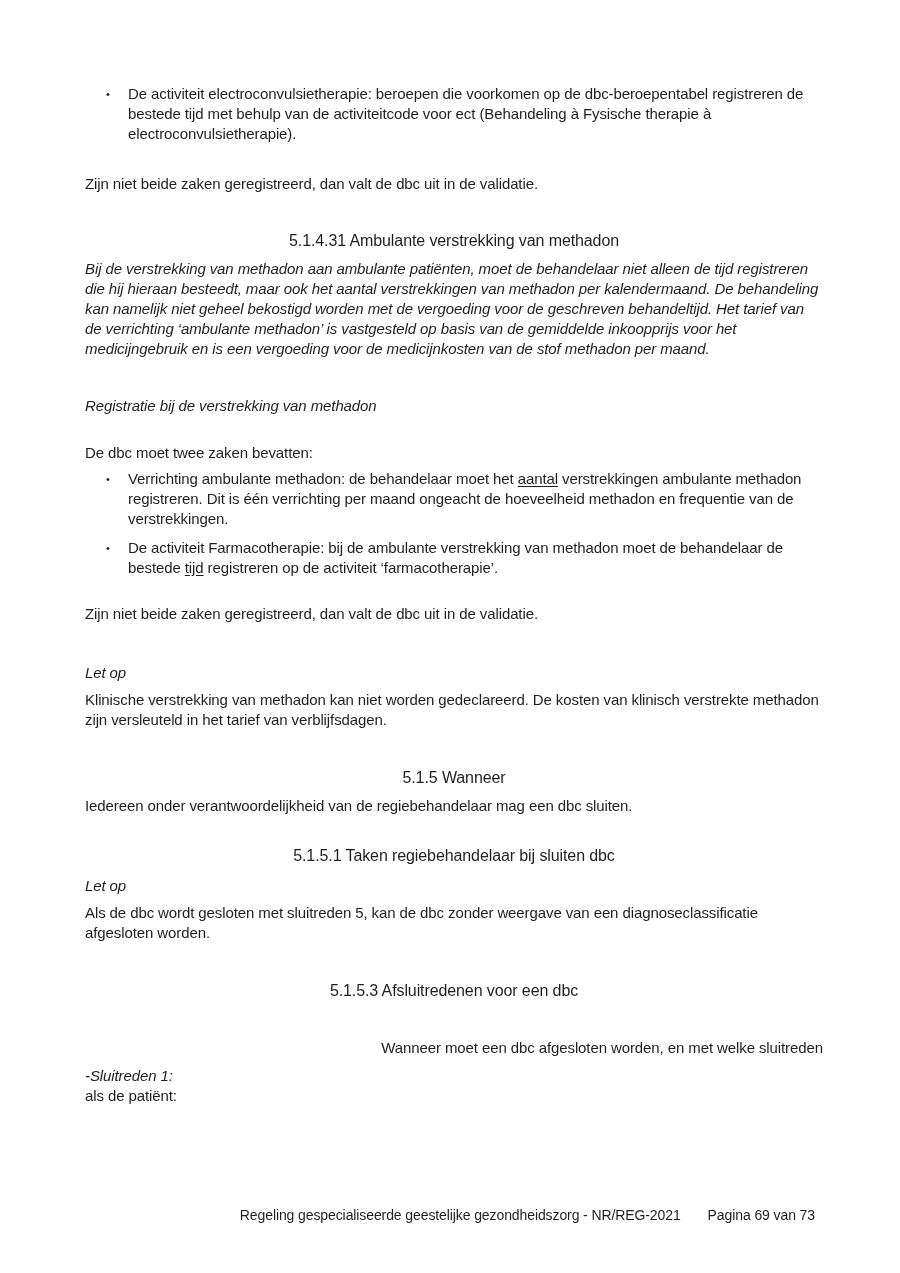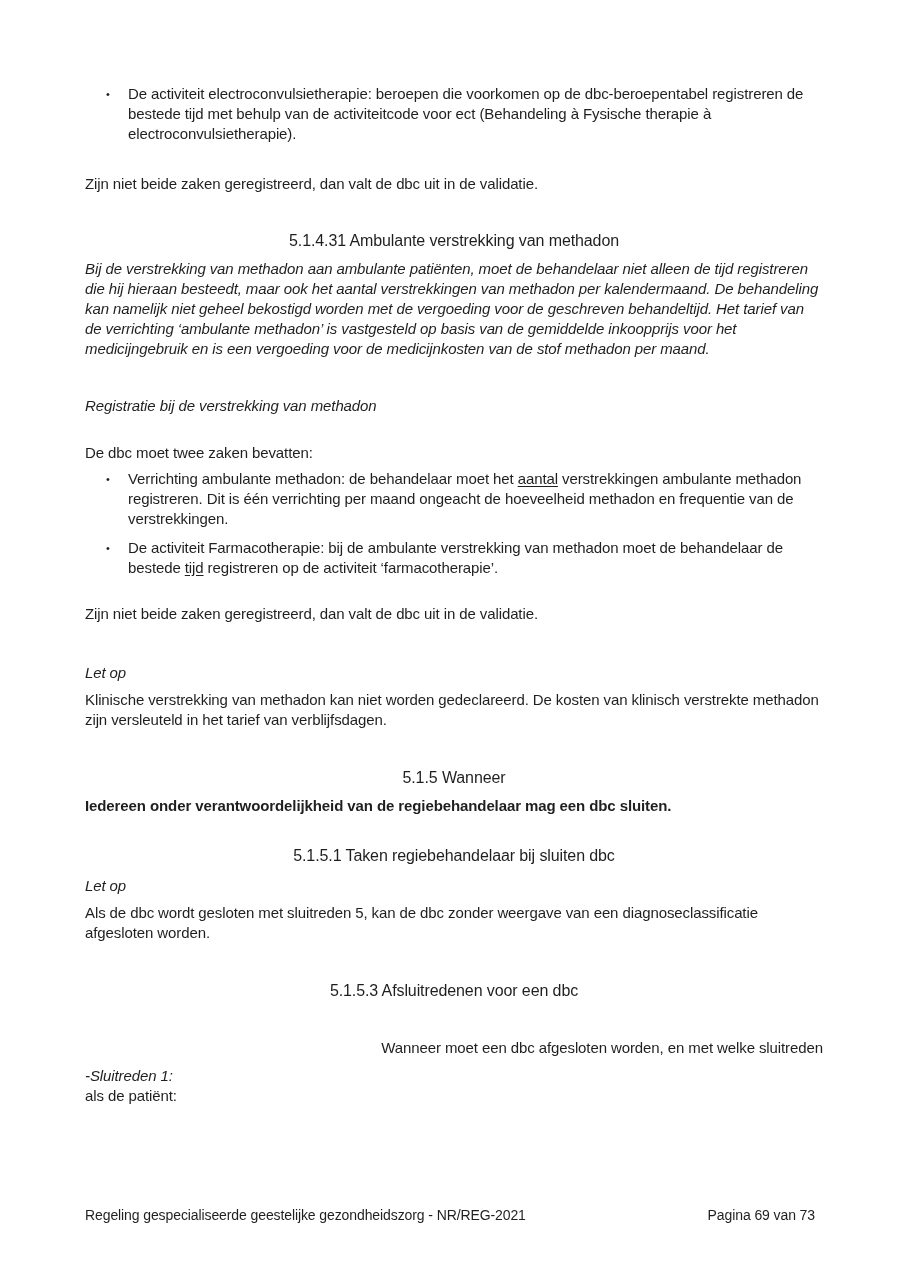--- a/index.html
+++ b/index.html
@@ -37,37 +37,38 @@
   .h-51431         { margin-top: 37px; }
   .para-methadon   { margin-top: 8px; font-style: italic; }
   .sub-registratie { margin-top: 37px; }
   .dbc-intro       { margin-top: 27px; }
   .bullet-verr     { margin-top: 6px; }
   .bullet-farm     { margin-top: 9px; }
   .note-2          { margin-top: 26px; }
   .letop-1         { margin-top: 39px; }
   .letop-1-text    { margin-top: 7px; }
   .h-515           { margin-top: 38px; }
-  .para-sluiten    { margin-top: 8px; font-weight: bold; }
+  .para-sluiten    { margin-top: 8px; }
   .h-5151          { margin-top: 30px; }
   .letop-2         { margin-top: 10px; }
   .letop-2-text    { margin-top: 7px; }
   .h-5153          { margin-top: 38px; }
   .para-wanneer    { margin-top: 37px; text-align: right; }
   .sluitreden-lbl  { margin-top: 8px; }
 
   .footer {
     position: absolute;
     left: 85px;
     right: 85px;
     top: 1206px;
     display: flex;
-    justify-content: space-between;
+    justify-content: flex-end;
     font-size: 14px;
     line-height: 18px;
+    gap: 27px;
   }
 </style>
 </head>
 <body>
 
 <div class="page">
   <div class="content">
 
     <div class="bullet-row">
       <span class="marker">•</span>

